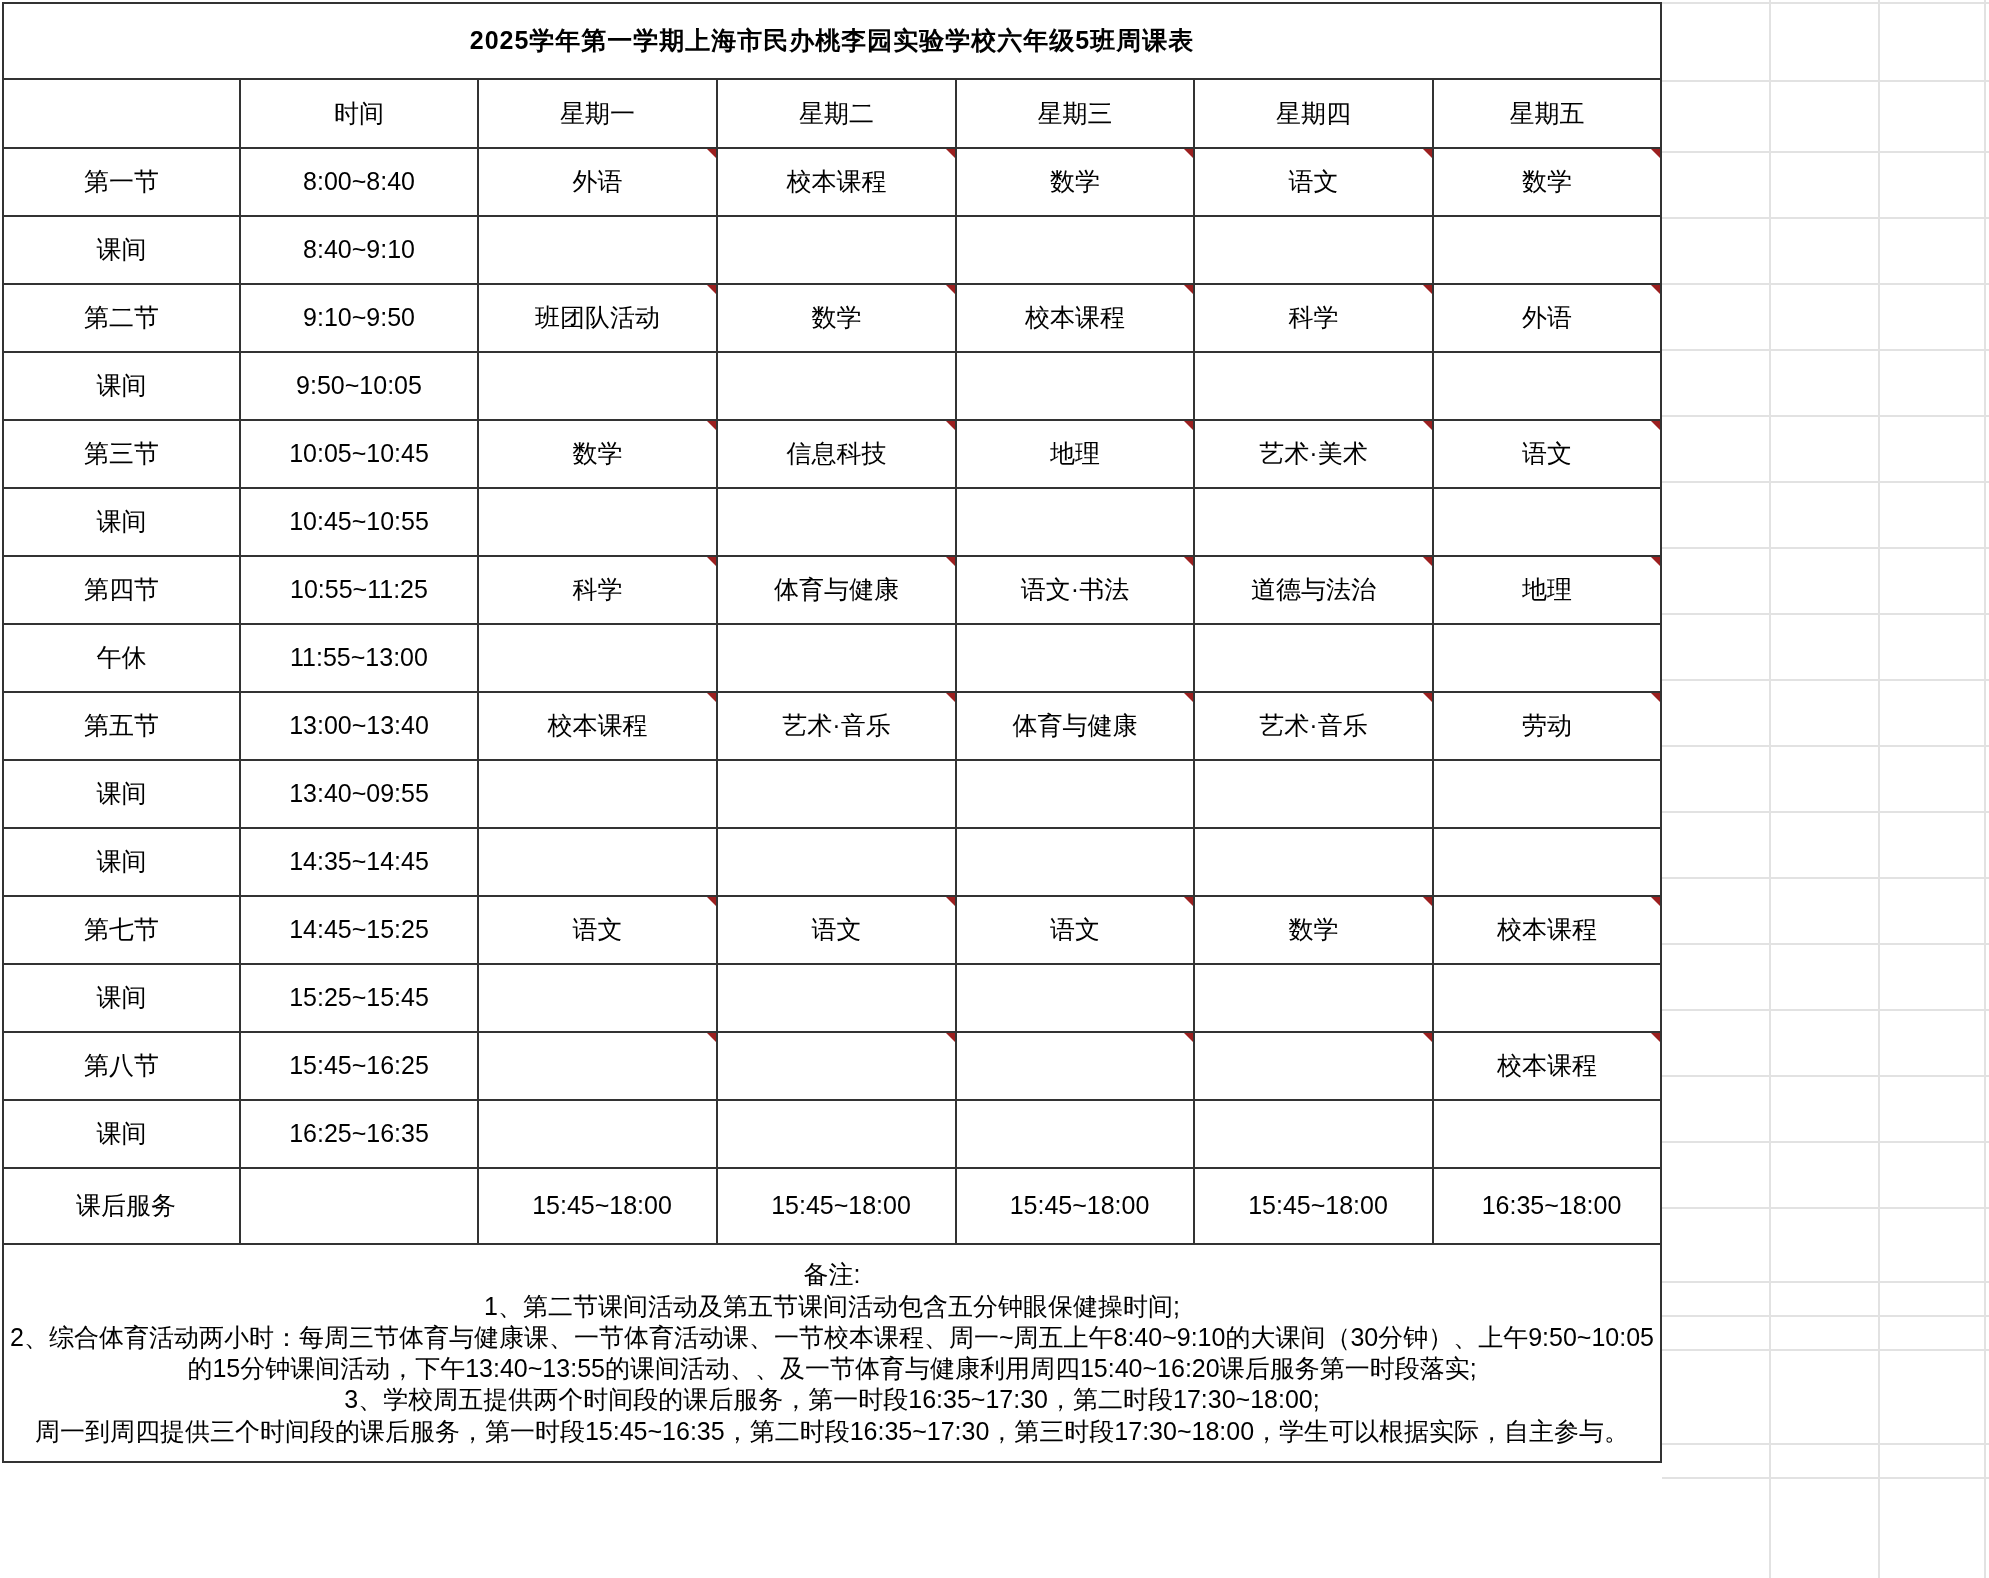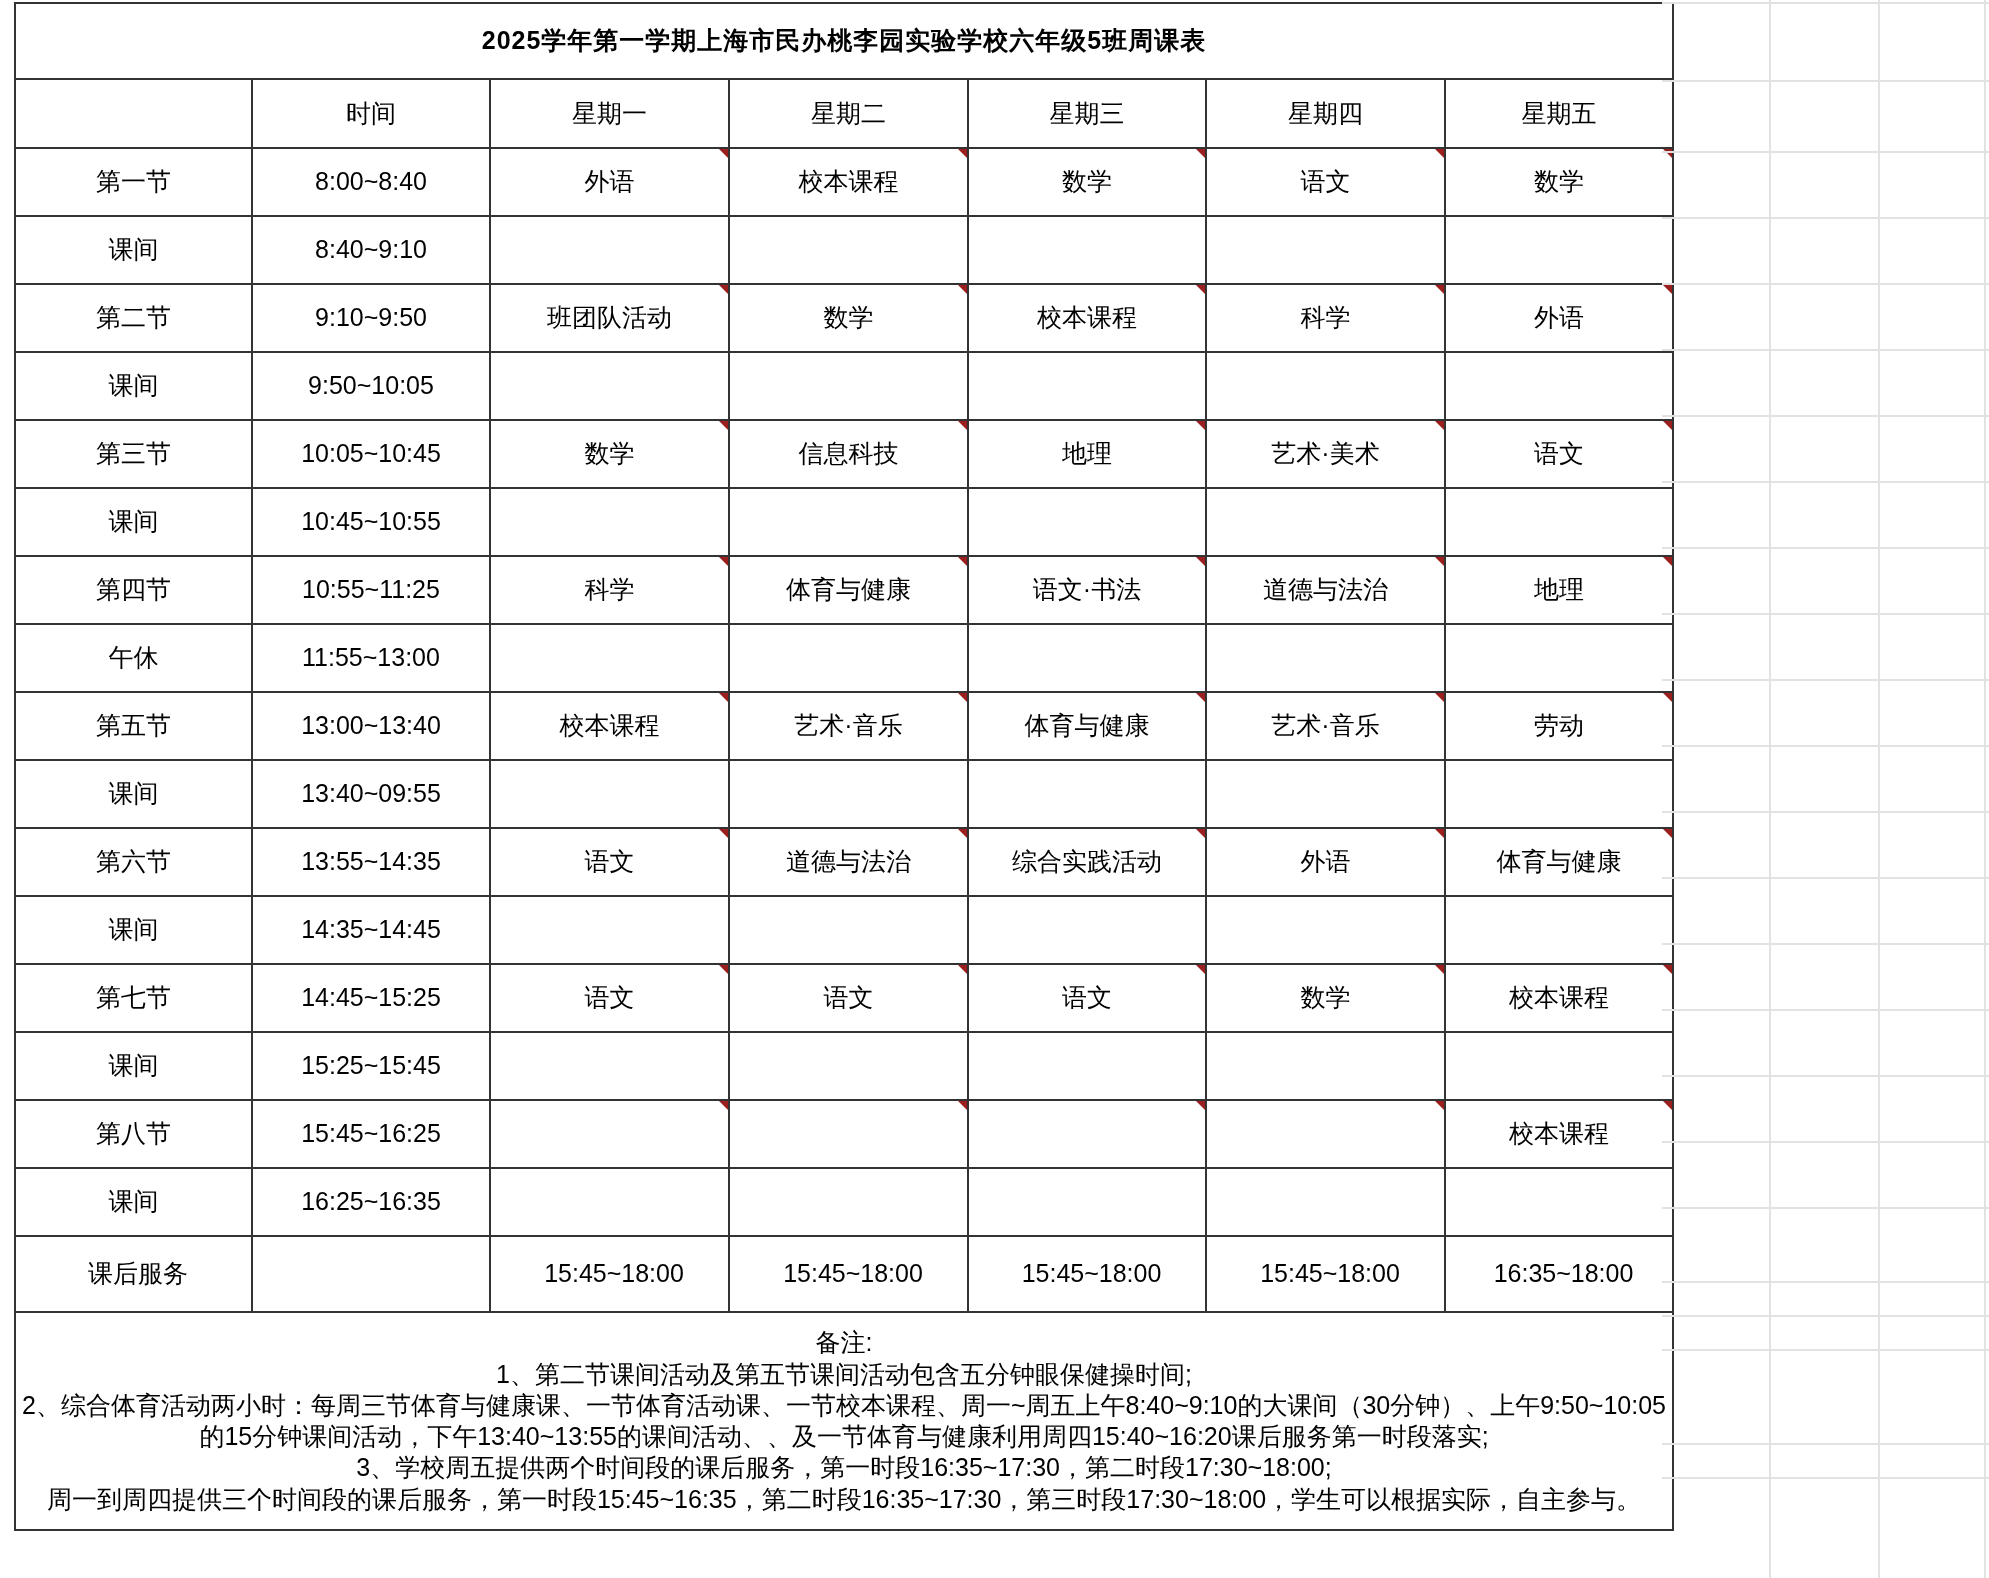--- a/index.html
+++ b/index.html
@@ -8,21 +8,21 @@
     --cm:#9c1f1f;
     --ink:#000000;
   }
   html,body{margin:0;padding:0;background:#ffffff;}
   body{
     width:1989px;height:1578px;position:relative;overflow:hidden;
     font-family:"Liberation Sans","DejaVu Sans",sans-serif;color:var(--ink);
   }
   
   table.sheet{
-    position:absolute;left:14px;top:2px;width:1658px;
+    position:absolute;left:2px;top:2px;width:1658px;
     border-collapse:collapse;table-layout:fixed;background:#fff;
   }
   table.sheet td{
     border:2px solid var(--border);
     text-align:center;vertical-align:middle;
     font-size:25px;line-height:1.25;
     position:relative;overflow:hidden;
     padding:0 2px;
   }
   td.title-cell{
@@ -153,29 +153,20 @@
         <td>劳动<span class="tri"></span></td>
       </tr>
       <tr class="r">
         <td>课间</td>
         <td>13:40~09:55</td>
         <td></td>
         <td></td>
         <td></td>
         <td></td>
         <td></td>
-      </tr>
-      <tr class="r">
-        <td>第六节</td>
-        <td>13:55~14:35</td>
-        <td>语文<span class="tri"></span></td>
-        <td>道德与法治<span class="tri"></span></td>
-        <td>综合实践活动<span class="tri"></span></td>
-        <td>外语<span class="tri"></span></td>
-        <td>体育与健康<span class="tri"></span></td>
       </tr>
       <tr class="r">
         <td>课间</td>
         <td>14:35~14:45</td>
         <td></td>
         <td></td>
         <td></td>
         <td></td>
         <td></td>
       </tr>

